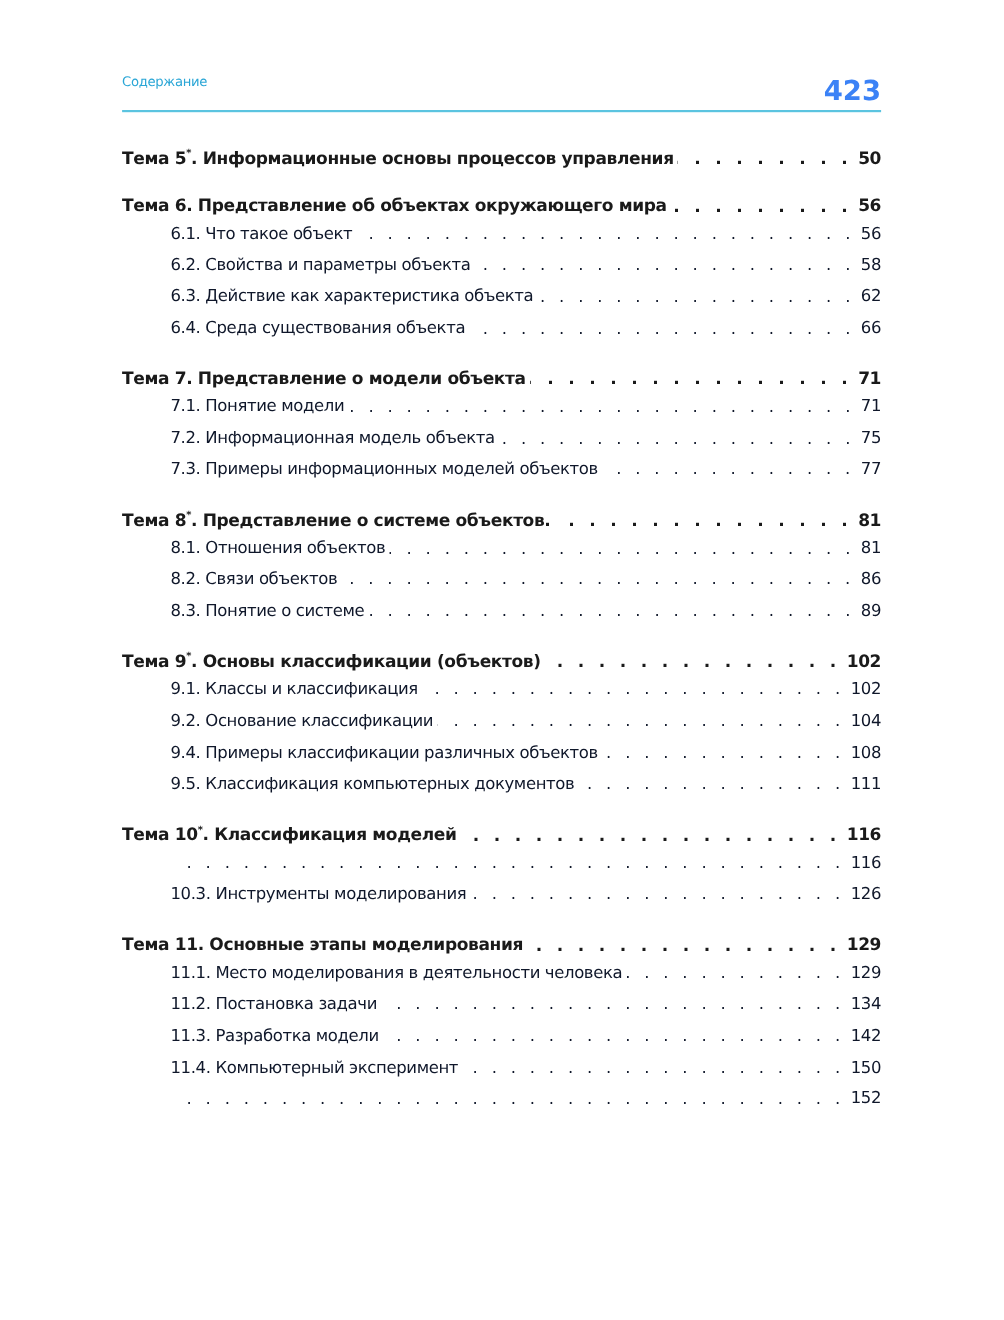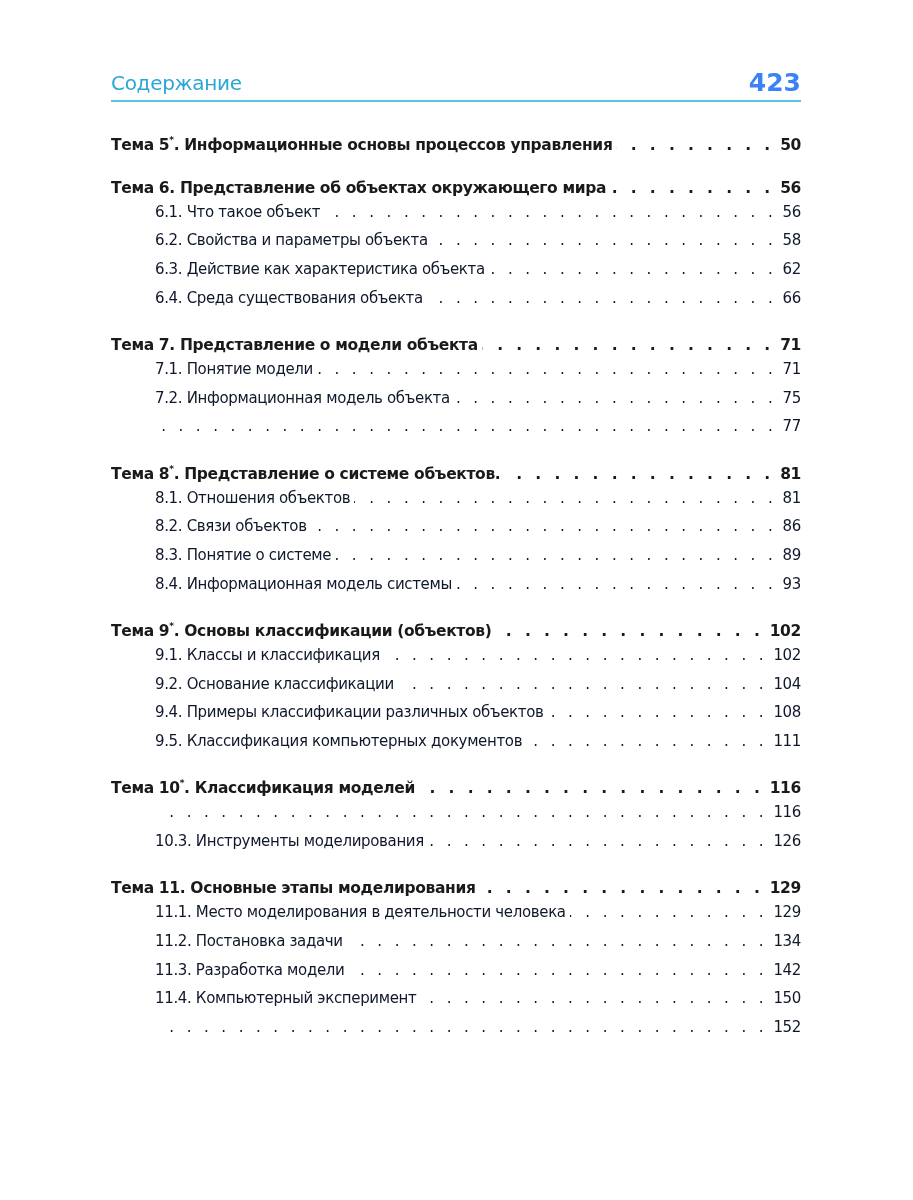--- a/index.html
+++ b/index.html
@@ -5,22 +5,22 @@
   html, body { margin: 0; padding: 0; }
   body {
     width: 913px; height: 1200px; background: #ffffff; position: relative;
     font-family: "DejaVu Sans", sans-serif; color: #1a1a1a; overflow: hidden;
   }
   .header {
     position: absolute; left: 111px; top: 66px; width: 690px; height: 34px;
     border-bottom: 2px solid #5bc4e0;
   }
   .header .title {
-    position: absolute; left: 0; bottom: 5px;
-    font-size: 20px; color: #2aa6d6; letter-spacing: -0.3px;
+    position: absolute; left: 0; bottom: 19px;
+    font-size: 12px; color: #2aa6d6; letter-spacing: -0.3px;
   }
   .header .pagenum {
     position: absolute; right: 0; bottom: 3px;
     font-size: 25px; font-weight: bold; color: #3b82f6;
   }
   .toc { position: absolute; left: 111px; top: 128px; width: 690px; }
   .row {
     display: flex; align-items: baseline; height: 28.7px; line-height: 24px;
     white-space: nowrap; font-size: 15px; letter-spacing: -0.35px;
   }
@@ -89,20 +89,21 @@
       <span class="label">7.1. Понятие модели</span>
       <span class="leader"></span>
       <span class="page">71</span>
     </div>
     <div class="row sub">
       <span class="label">7.2. Информационная модель объекта</span>
       <span class="leader"></span>
       <span class="page">75</span>
     </div>
     <div class="row sub">
+      <span class="label">7.3. Примеры информационных моделей объектов</span>
       <span class="leader"></span>
       <span class="page">77</span>
     </div>
     <div class="gap"></div>
     <div class="row topic">
       <span class="label"><span>Тема 8</span><sup>*</sup><span>. Представление о системе объектов.</span></span>
       <span class="leader"></span>
       <span class="page">81</span>
     </div>
     <div class="row sub">
@@ -112,25 +113,20 @@
     </div>
     <div class="row sub">
       <span class="label">8.2. Связи объектов</span>
       <span class="leader"></span>
       <span class="page">86</span>
     </div>
     <div class="row sub">
       <span class="label">8.3. Понятие о системе</span>
       <span class="leader"></span>
       <span class="page">89</span>
-    </div>
-    <div class="row sub">
-      <span class="label">8.4. Информационная модель системы</span>
-      <span class="leader"></span>
-      <span class="page">93</span>
     </div>
     <div class="gap"></div>
     <div class="row topic">
       <span class="label"><span>Тема 9</span><sup>*</sup><span>. Основы классификации (объектов)</span></span>
       <span class="leader"></span>
       <span class="page">102</span>
     </div>
     <div class="row sub">
       <span class="label">9.1. Классы и классификация</span>
       <span class="leader"></span>

